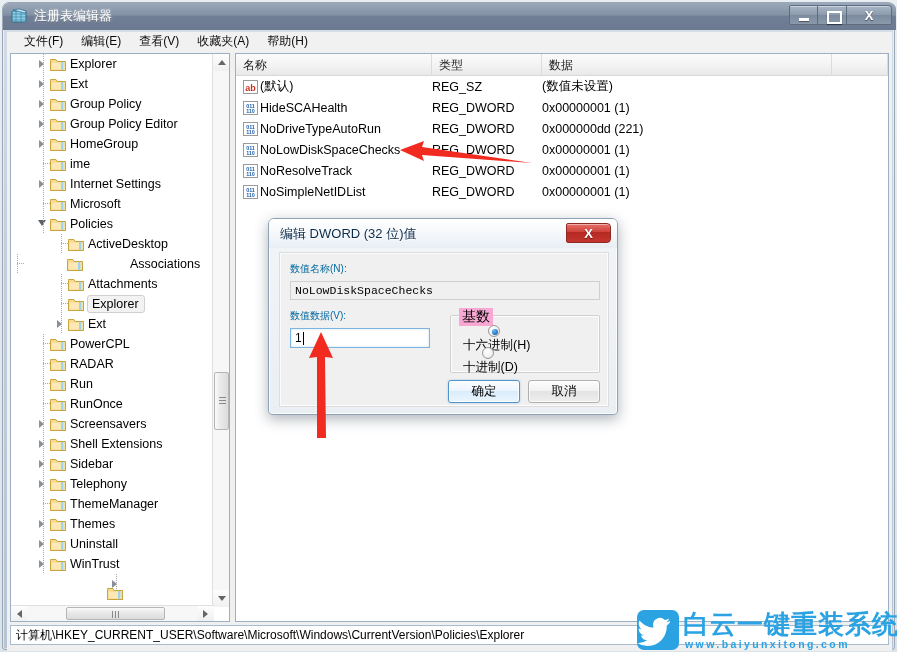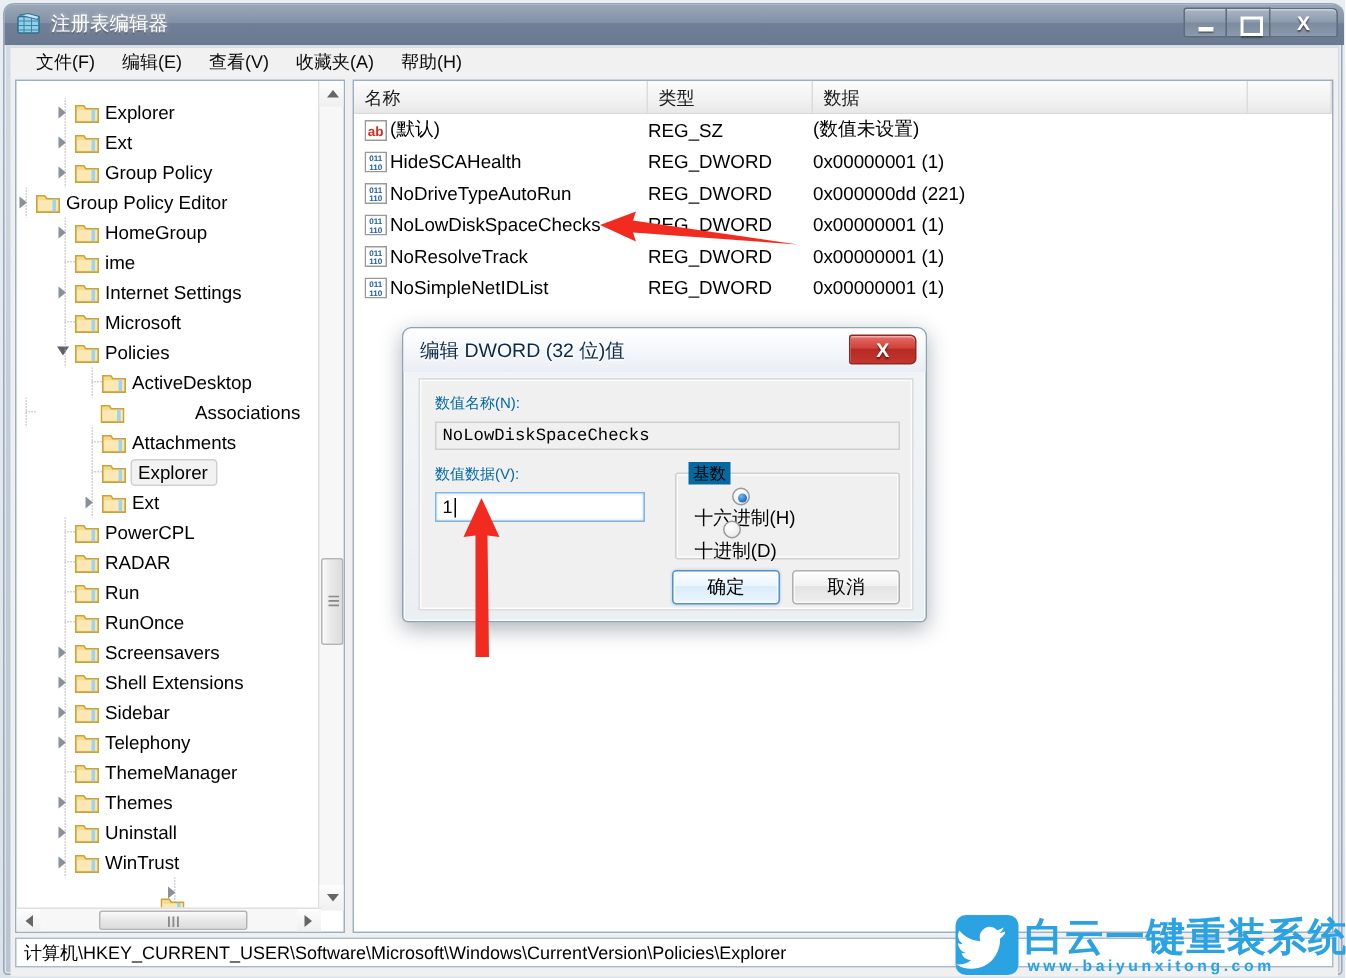--- a/index.html
+++ b/index.html
@@ -98,21 +98,21 @@
 
   
   .tree-pane {
     position: absolute; left: 3px; top: 1px;
     width: 220px; height: 569px;
     background: #ffffff;
     border: 1px solid #9bb0c4;
     overflow: hidden;
   }
   .tree-scroll {
-    position: absolute; left: 0; top: 11px;
+    position: absolute; left: 0; top: 0;
     width: 203px; height: 553px;
     overflow: hidden;
   }
   .tree-row {
     position: relative;
     height: 20px;
     display: flex; align-items: center;
     white-space: nowrap;
     font-size: 12.5px; color: #000;
   }
@@ -319,22 +319,22 @@
     margin-left:1px;
   }
   .groupbox {
     position:absolute;
     border:1px solid #d0d0d0;
     border-radius:2px;
     box-shadow: inset 0 0 0 1px rgba(255,255,255,.8);
   }
   .groupbox-title {
     position:absolute; top:-8px; left:8px;
-    background:#0369a1; padding:0 3px;
-    font-size:11px; color:#000; white-space:nowrap;
+    background:#f9a8d4; padding:0 3px;
+    font-size:14px; color:#000; white-space:nowrap;
   }
   .radio { position:absolute; display:flex; align-items:center; font-size:12.5px; color:#000; white-space:nowrap;flex-direction:column; }
   .radio .dot {
     width:12px; height:12px; border-radius:50%;
     background: radial-gradient(circle at 40% 35%, #ffffff 0%, #f0f0f0 60%, #d8d8d8 100%);
     border:1px solid #9a9a9a;
     margin-right:5px; position:relative; flex:0 0 12px;
   }
   .radio.on .dot::after {
     content:""; position:absolute; left:3px; top:3px;
@@ -458,21 +458,21 @@
               <span class="folder">
                 <svg width="16" height="13" viewBox="0 0 16 13">
                   <path d="M0.5 2.5 L0.5 12.5 L15.5 12.5 L15.5 3.5 L7.2 3.5 L5.9 1.5 L0.5 1.5 Z" fill="#f6d98a" stroke="#c9a33c" stroke-width="1"></path>
                   <path d="M1.5 4.5 L14.5 4.5 L14.5 11.5 L1.5 11.5 Z" fill="#fbe8b4" stroke="#d8b css" stroke-width="0"></path>
                   <rect x="11" y="4" width="2.4" height="8" fill="#9fd4ef"></rect>
                   <path d="M0.5 12.5 L15.5 12.5" stroke="#c9a33c" stroke-width="1"></path>
                 </svg>
               </span>
               <span class="tree-label">Group Policy</span>
             </div>
-            <div class="tree-row" style="">
+            <div class="tree-row" style="padding-left: 26px;">
               <span class="tw">
                 <i class="twist"></i>
                 <span class="dots"></span>
               </span>
               <span class="folder">
                 <svg width="16" height="13" viewBox="0 0 16 13">
                   <path d="M0.5 2.5 L0.5 12.5 L15.5 12.5 L15.5 3.5 L7.2 3.5 L5.9 1.5 L0.5 1.5 Z" fill="#f6d98a" stroke="#c9a33c" stroke-width="1"></path>
                   <path d="M1.5 4.5 L14.5 4.5 L14.5 11.5 L1.5 11.5 Z" fill="#fbe8b4" stroke="#d8b css" stroke-width="0"></path>
                   <rect x="11" y="4" width="2.4" height="8" fill="#9fd4ef"></rect>
                   <path d="M0.5 12.5 L15.5 12.5" stroke="#c9a33c" stroke-width="1"></path>

